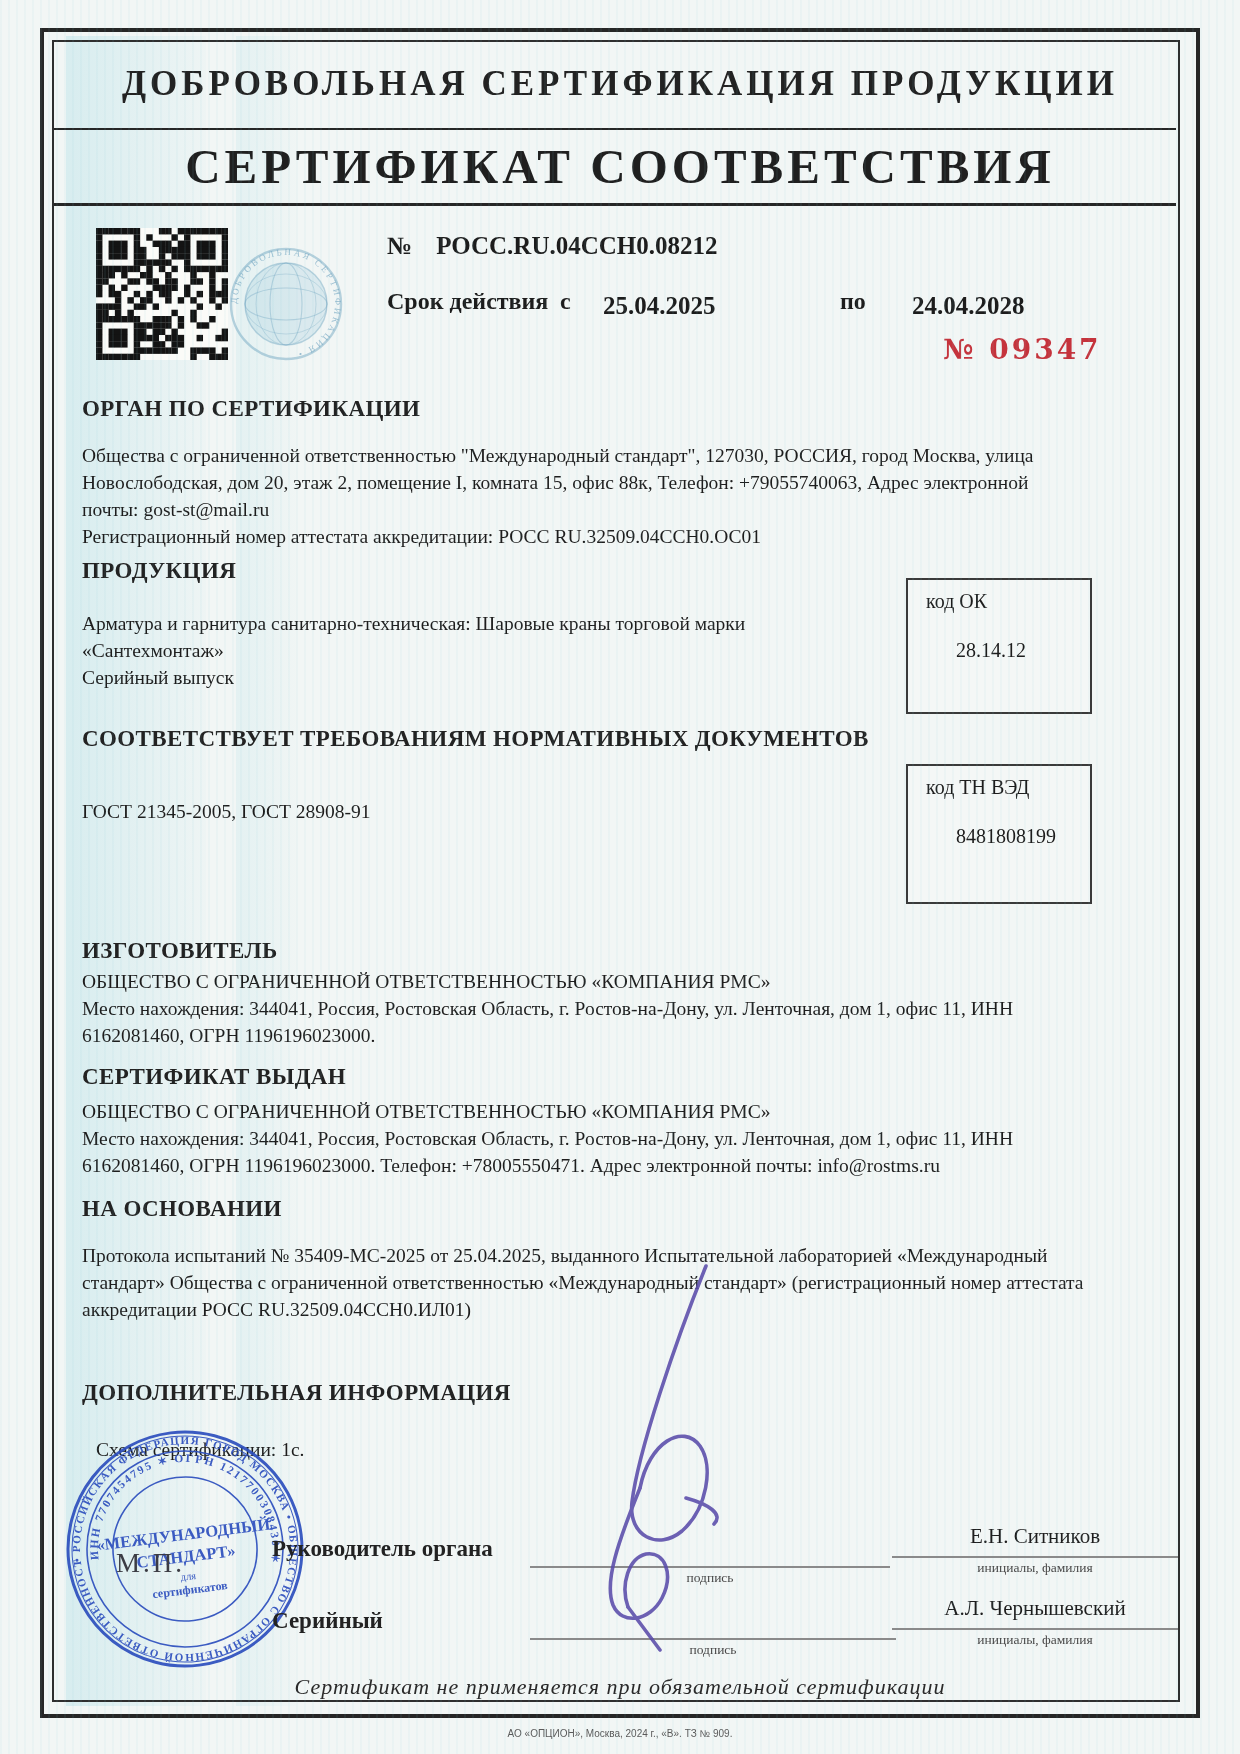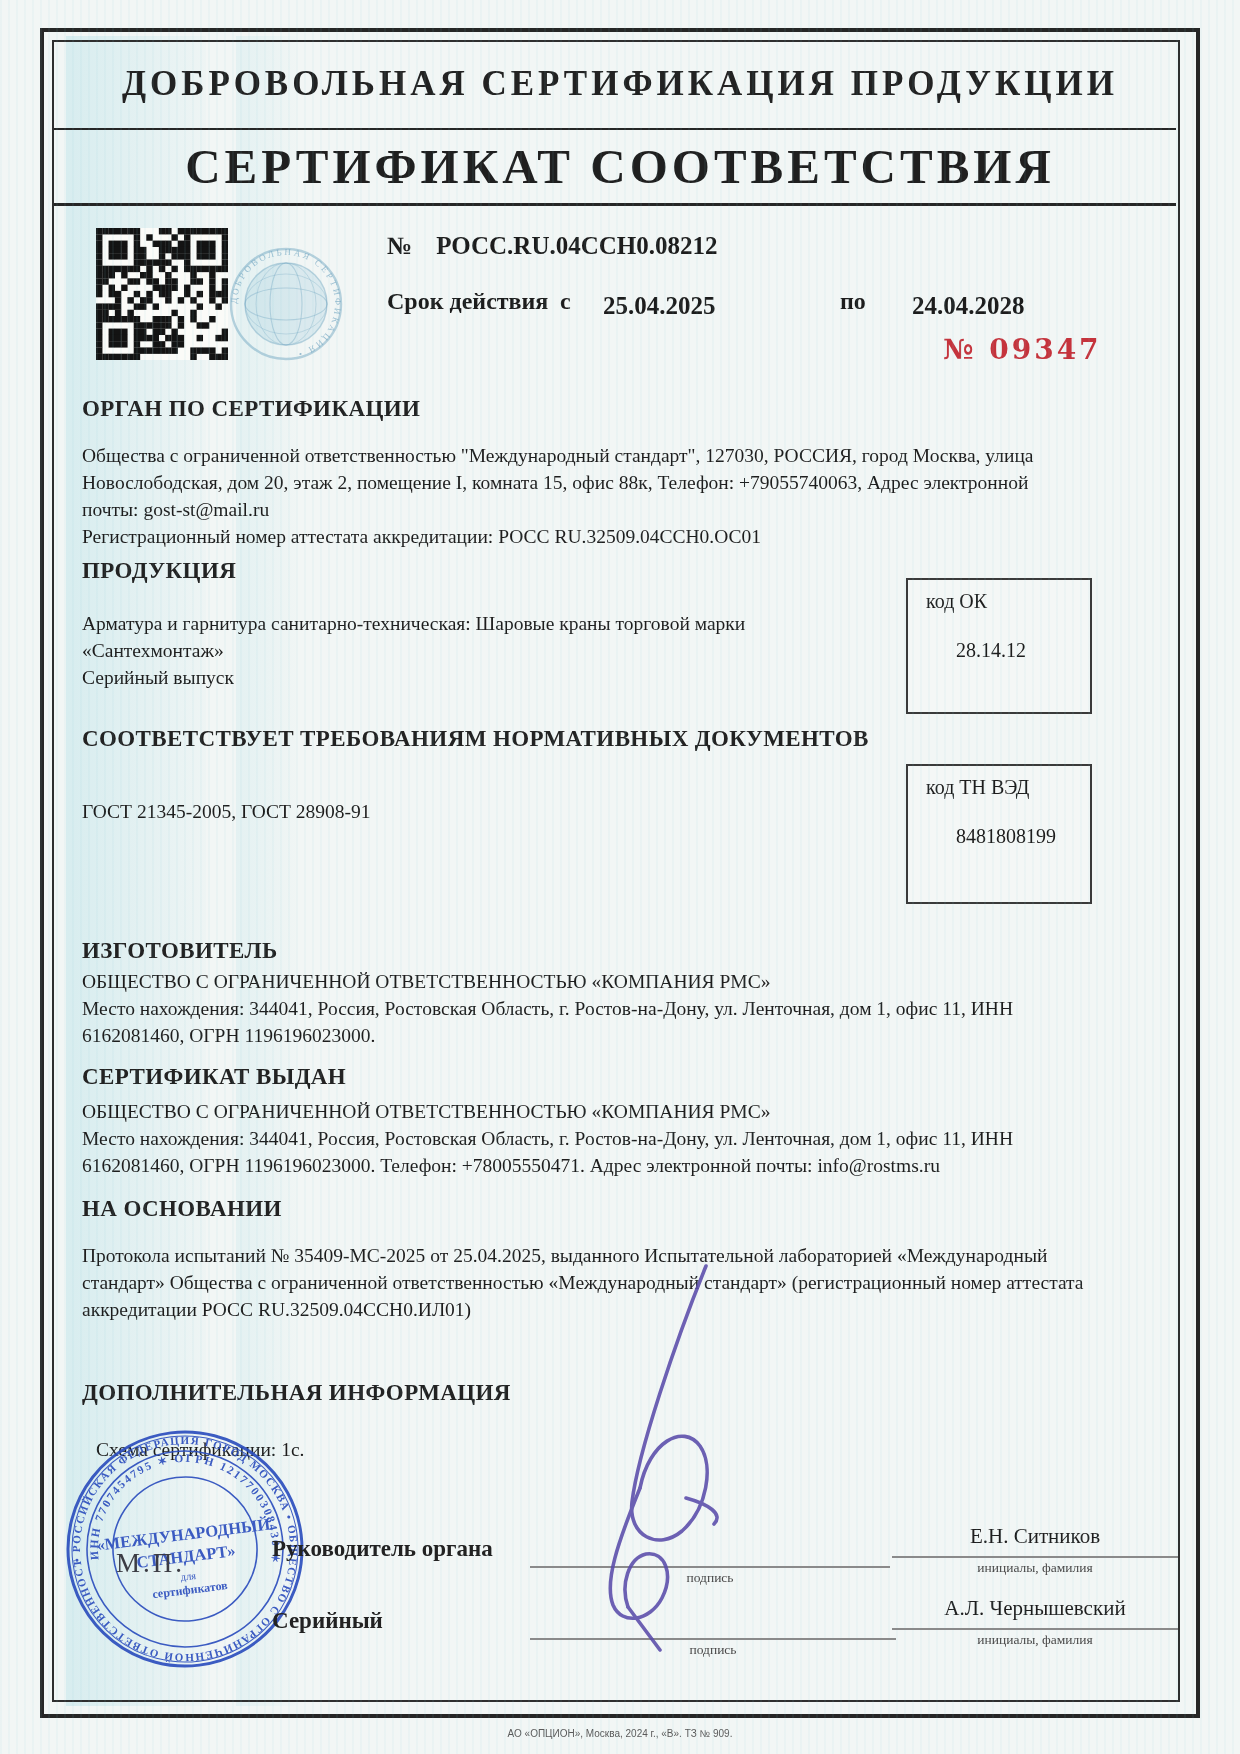--- a/index.html
+++ b/index.html
@@ -475,14 +475,15 @@
   <div class="sig-line left2"></div>
   <div class="sig-line right1"></div>
   <div class="sig-line right2"></div>
   <div class="sig-caption c1">подпись</div>
   <div class="sig-caption c2">подпись</div>
   <div class="sig-caption c3">инициалы, фамилия</div>
   <div class="sig-caption c4">инициалы, фамилия</div>
   <div class="sig-name n1">Е.Н. Ситников</div>
   <div class="sig-name n2">А.Л. Чернышевский</div>
 
+  <div class="bottom-note">Сертификат не применяется при обязательной сертификации</div>
   <div class="print-info">АО «ОПЦИОН», Москва, 2024 г., «В». ТЗ № 909.</div>
 </div>
 
 </body></html>

